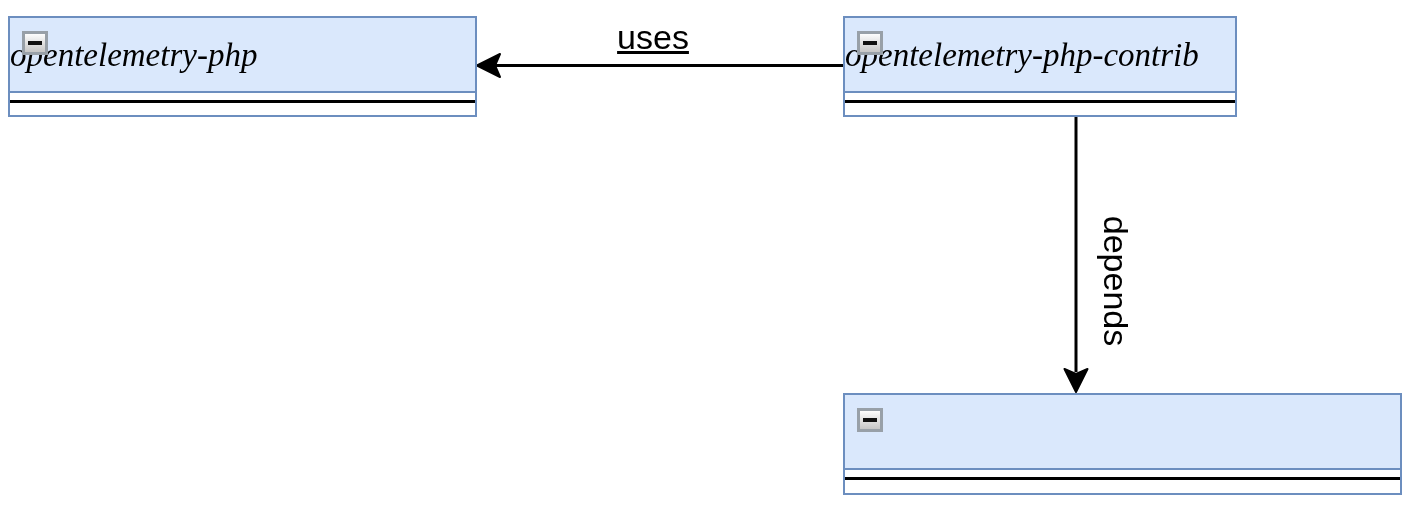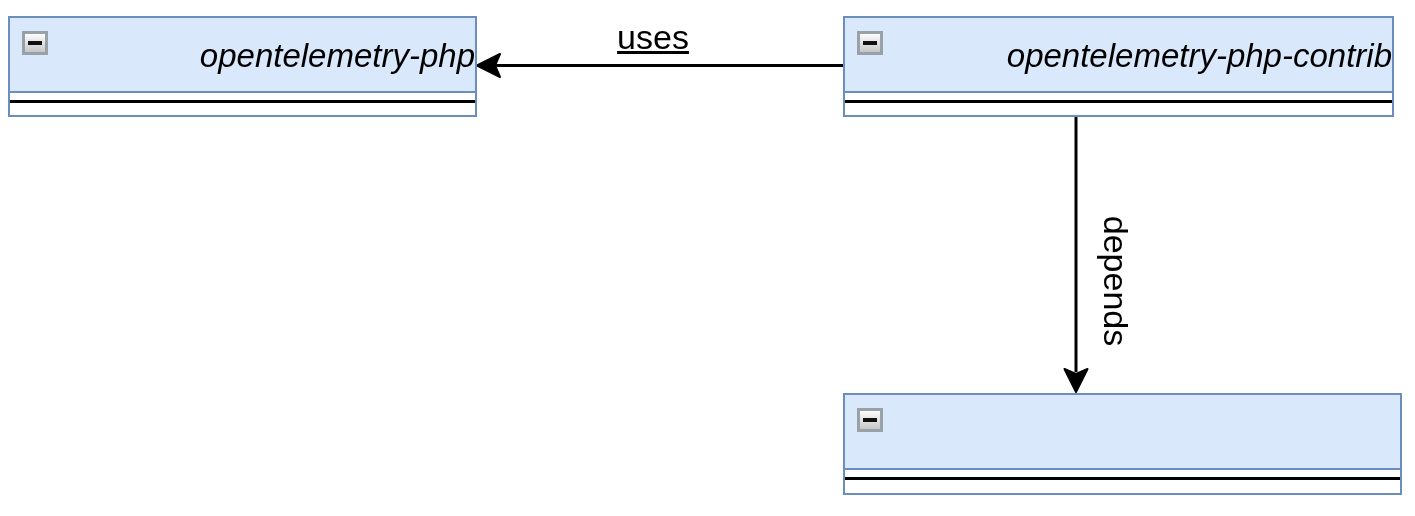--- a/index.html
+++ b/index.html
@@ -27,21 +27,22 @@
     background: #ffffff;
     box-sizing: border-box;
   }
   .node-title {
     position: relative;
     height: 73px;
     background: var(--fill, #dae8fc);
     border-bottom: 2px solid var(--stroke, #6c8ebf);
     display: flex;
     align-items: center;
-    justify-content: flex-end;
+    justify-content: flex-start;
+    font-family: Liberation Serif, serif;
   }
   .node-label {
     font-style: italic;
     font-size: 33px;
     color: #000000;
     white-space: nowrap;
     line-height: 1;
     padding-top: 2px;
   }
   .node-body {
@@ -90,21 +91,21 @@
     transform: translate(-50%, -50%);
     text-decoration: underline;
   }
   .edge-label.depends {
     left: 1116px;
     top: 281px;
     transform: translate(-50%, -50%) rotate(90deg);
   }
   
   .node-php            { left: 8px;   top: 16px;  width: 469px; height: 101px; }
-  .node-contrib        { left: 843px; top: 16px;  width: 551px; height: 101px; }
+  .node-contrib        { left: 843px; top: 16px;  width: 394px; height: 101px; }
   .node-instrumentation{ left: 843px; top: 393px; width: 559px; height: 102px; }
 </style>
 </head>
 <body>
 
 <div class="canvas">
 
   <svg class="edge-layer" viewBox="0 0 1415 516" xmlns="http://www.w3.org/2000/svg">
 
     <g>

